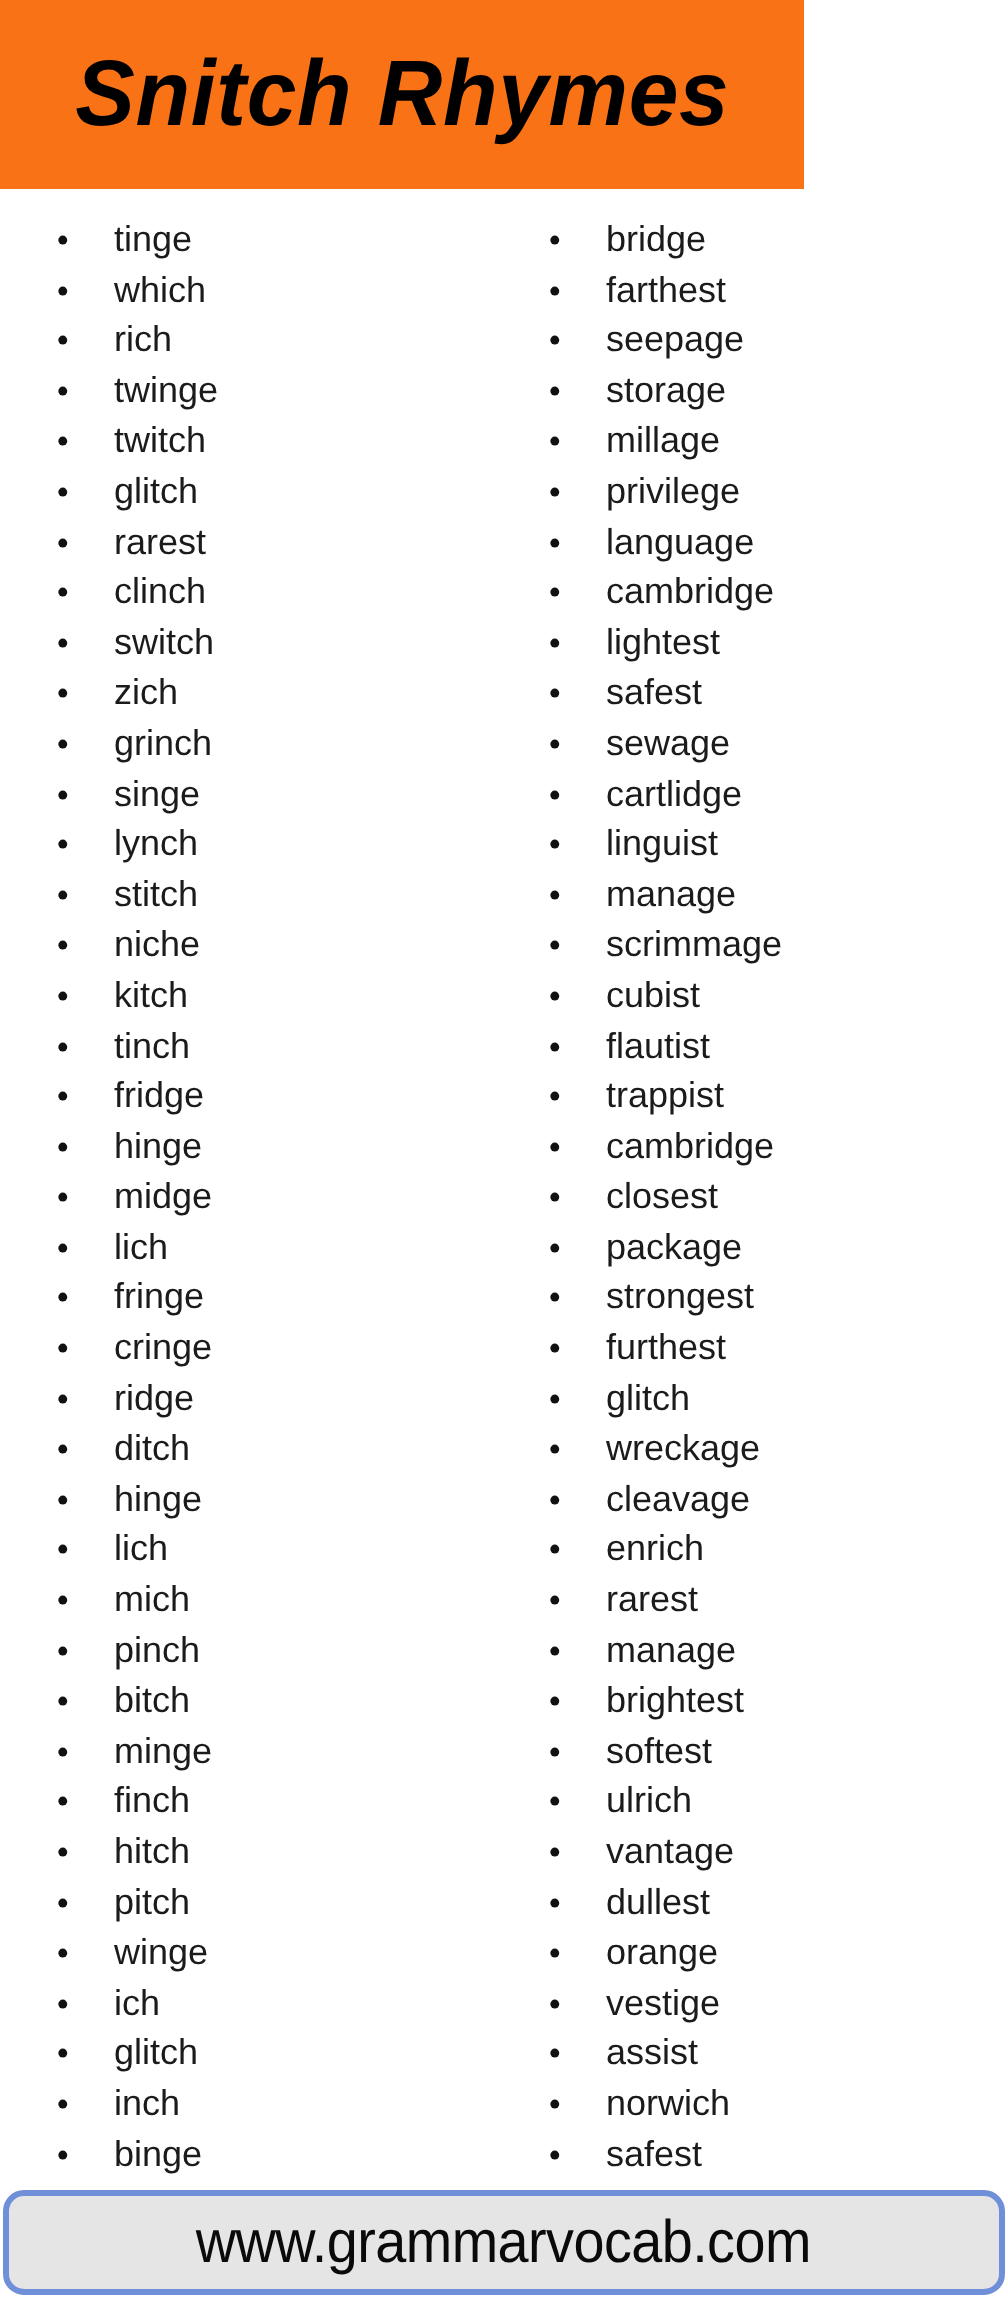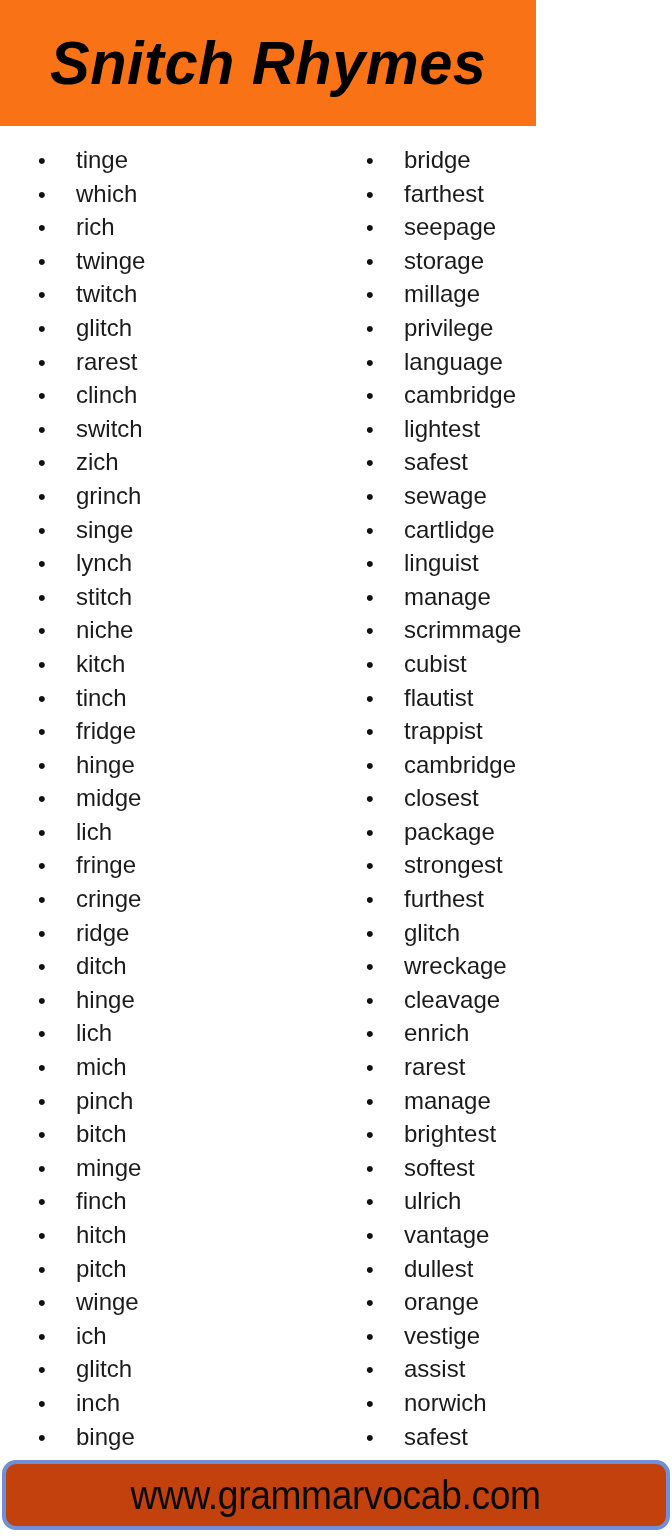--- a/index.html
+++ b/index.html
@@ -114,21 +114,21 @@
     box-sizing: border-box;
     padding: 0;
   }
   .footer-banner {
     position: absolute;
     left: 2px;
     top: 2px;
     width: 668px;
     height: 70px;
     box-sizing: border-box;
-    background: #c2410c;
+    background: #e5e5e5;
     border: 4px solid #6f8fd8;
     border-radius: 14px;
     display: flex;
     align-items: center;
     justify-content: center;
   }
   .footer-url {
     font-family: "Liberation Sans", sans-serif;
     font-size: 40px;
     font-weight: normal;

